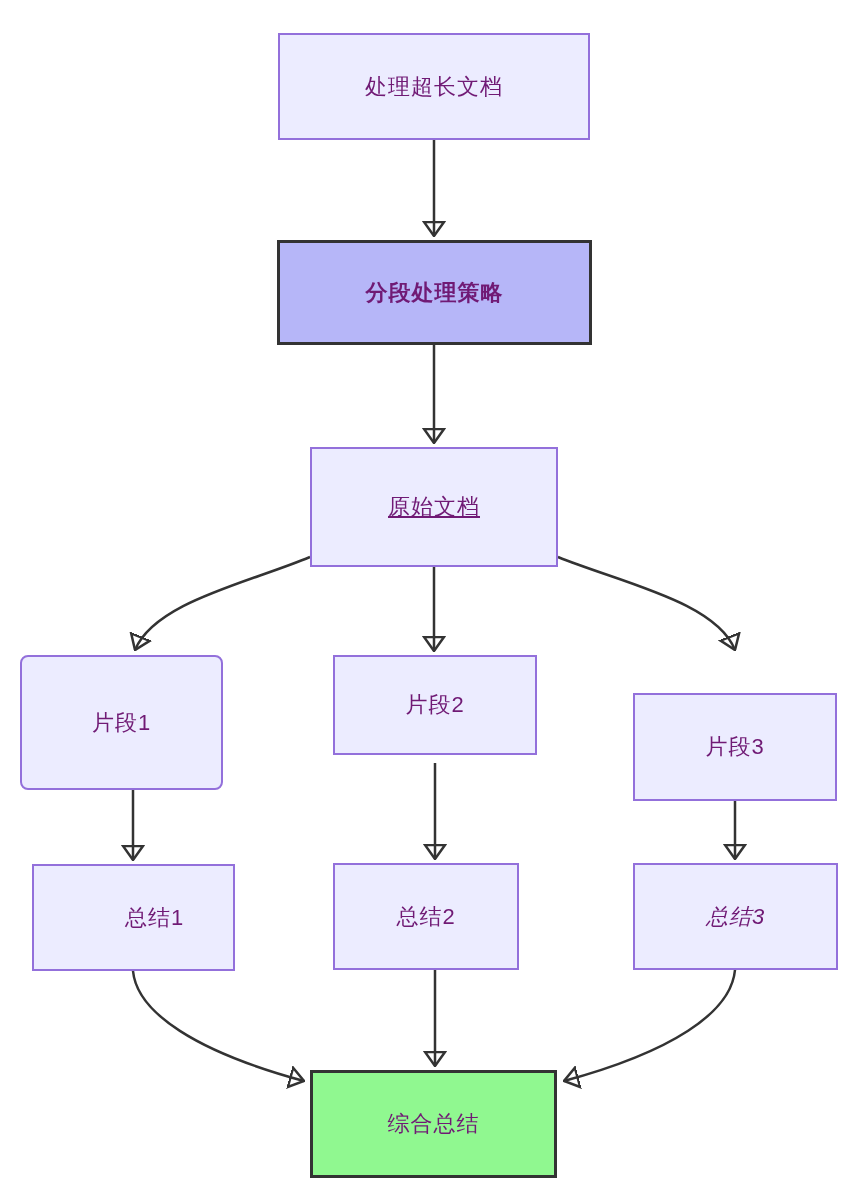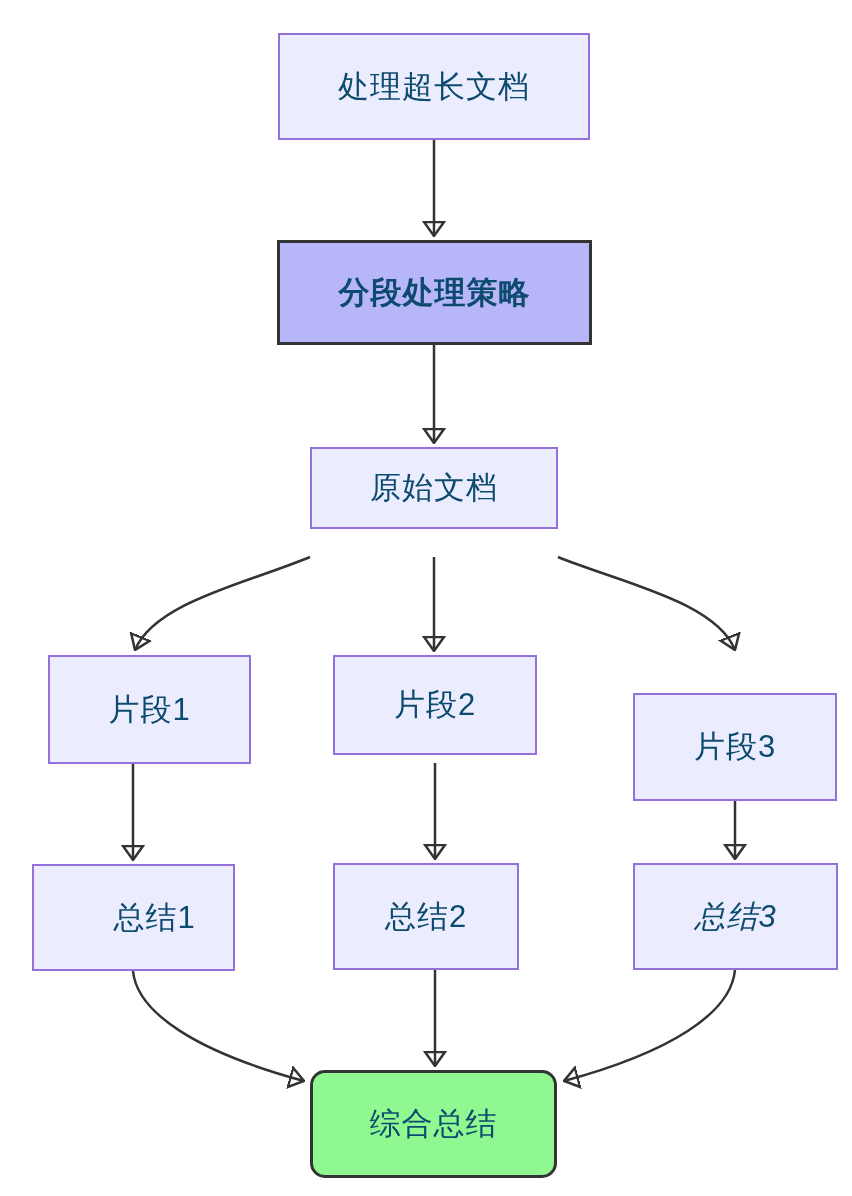--- a/index.html
+++ b/index.html
@@ -28,44 +28,44 @@
     stroke-width: 2.5px;
   }
   .node {
     position: absolute;
     display: flex;
     align-items: center;
     justify-content: center;
     box-sizing: border-box;
     background: #ECECFF;
     border: 2px solid #9370DB;
-    color: #0c4a6e;
-    font-size: 31px;
+    color: #701a75;
+    font-size: 22px;
     letter-spacing: 1px;
     white-space: nowrap;
   }
   .node.highlight {
     background: #B6B6F8;
     border: 3px solid #333333;
   }
   .node.success {
     background: #90F890;
     border: 3px solid #333333;
   }
   
   .n-task     { left: 278px; top: 33px;   width: 312px; height: 107px; }
   .n-strategy { left: 277px; top: 240px;  width: 315px; height: 105px; font-weight: bold; }
-  .n-doc      { left: 310px; top: 447px;  width: 248px; height: 82px; }
-  .n-frag1    { left: 48px;  top: 655px;  width: 203px; height: 109px; }
+  .n-doc      { left: 310px; top: 447px;  width: 248px; height: 120px; text-decoration: underline; }
+  .n-frag1    { left: 20px;  top: 655px;  width: 203px; height: 135px; border-radius: 8px; }
   .n-frag2    { left: 333px; top: 655px;  width: 204px; height: 100px; }
   .n-frag3    { left: 633px; top: 655px;  width: 204px; height: 108px; margin-top: 38px; }
   .n-sum1     { left: 32px;  top: 864px;  width: 203px; height: 107px; padding-left: 42px; }
   .n-sum2     { left: 333px; top: 863px;  width: 186px; height: 107px; }
   .n-sum3     { left: 633px; top: 863px;  width: 205px; height: 107px; font-style: italic; }
-  .n-final    { left: 310px; top: 1070px; width: 247px; height: 108px; border-radius: 15px; }
+  .n-final    { left: 310px; top: 1070px; width: 247px; height: 108px; }
 </style>
 </head>
 <body>
 
 <div class="canvas">
 
   <svg class="edges" viewBox="0 0 852 1196" xmlns="http://www.w3.org/2000/svg">
     <defs>
       <marker id="arrow" markerUnits="userSpaceOnUse" viewBox="0 0 16 24" markerWidth="16" markerHeight="24" refX="15" refY="12" orient="auto">
         <path d="M1,2 L15,12 L1,22 Z" fill="#333333" stroke="none"></path>

